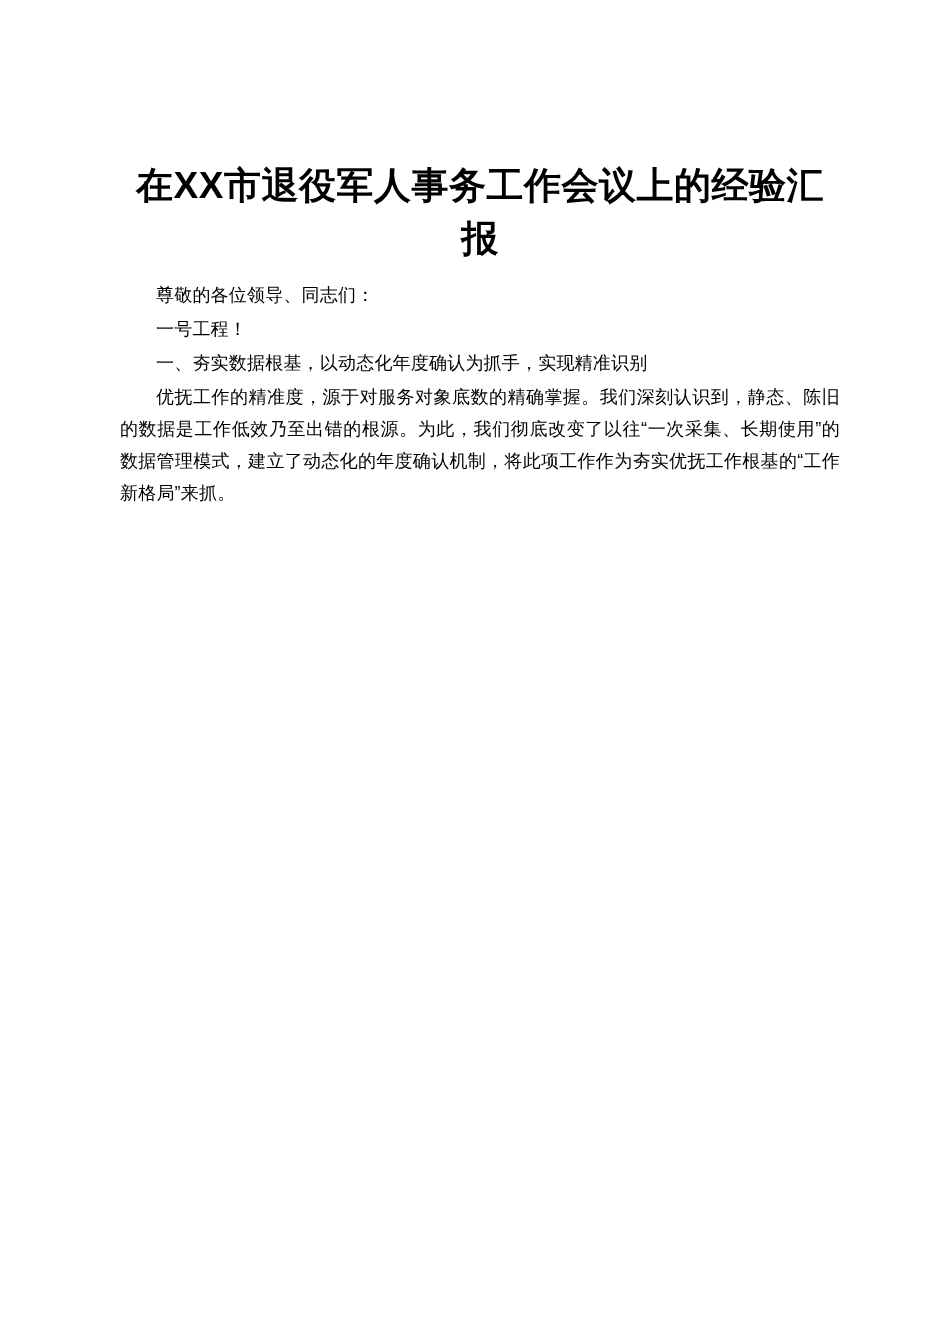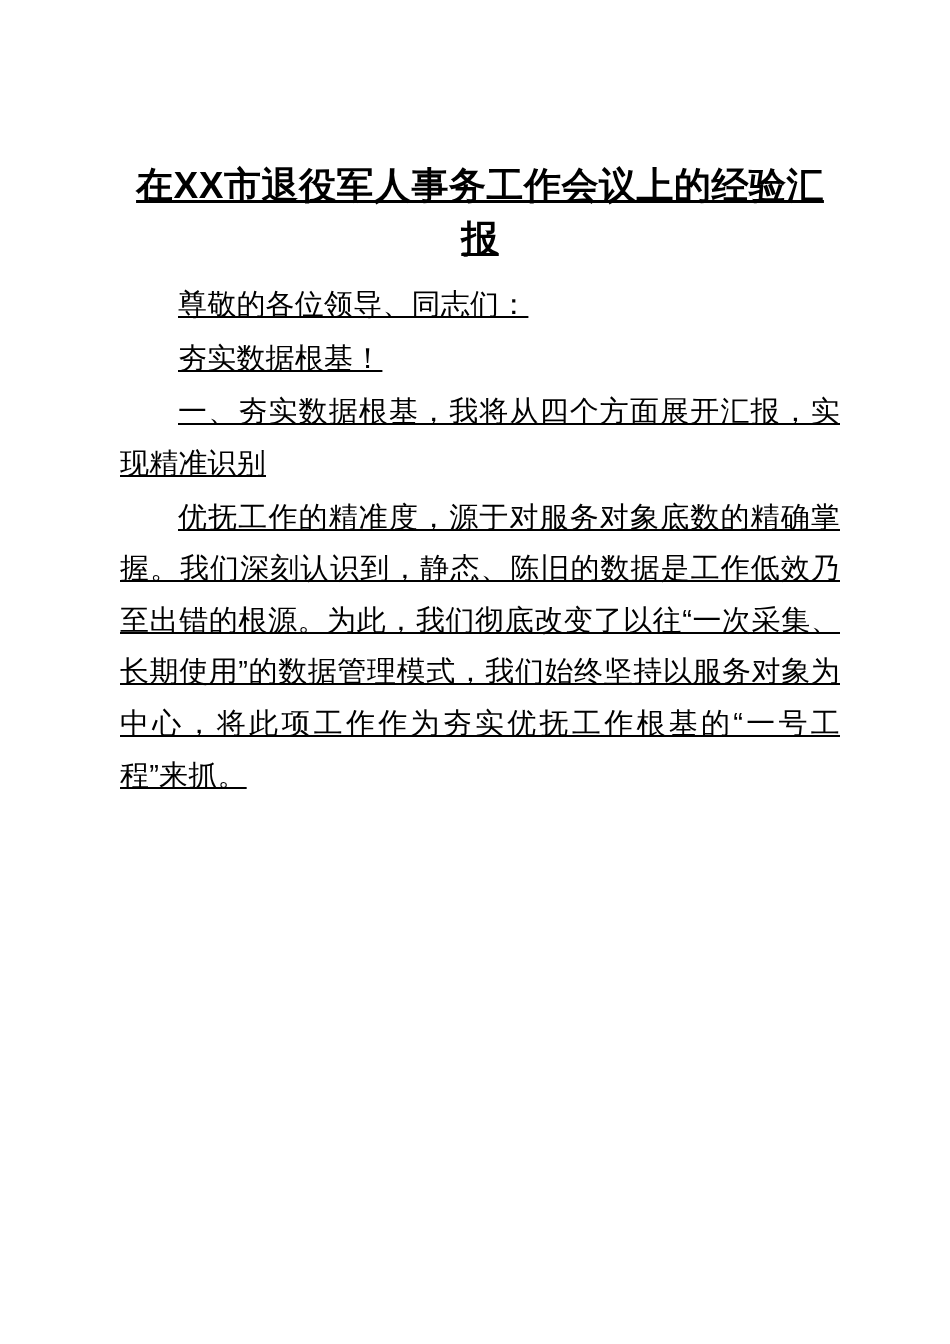--- a/index.html
+++ b/index.html
@@ -14,53 +14,52 @@
     color: #000000;
     overflow: hidden;
   }
   .page {
     width: 950px;
     height: 1344px;
     box-sizing: border-box;
     padding: 160px 110px 40px 120px;
     background: #ffffff;
     position: relative;
-    text-decoration: underline;
   }
   .doc-title {
     font-size: 37px;
     font-weight: bold;
     line-height: 1.42;
     text-align: center;
     letter-spacing: 0.5px;
     margin: 0 0 14px 0;
     padding: 0 6px;
   }
   .para {
-    font-size: 29px;
+    font-size: 18px;
     line-height: 1.78;
     text-align: justify;
     text-justify: inter-ideograph;
     margin: 0 0 2px 0;
     letter-spacing: 0.2px;
   }
   .indent {
     text-indent: 2em;
   }
 </style>
 </head>
 <body>
 
 <div class="page">
 
   <h1 class="doc-title">在XX市退役军人事务工作会议上的经验汇报</h1>
 
   <p class="para indent">尊敬的各位领导、同志们：</p>
 
-  <p class="para indent">夯实数据根基！</p>
+  <p class="para indent">一号工程！</p>
 
 
-  <p class="para indent">一、夯实数据根基，我将从四个方面展开汇报，实现精准识别</p>
+  <p class="para indent">一、夯实数据根基，以动态化年度确认为抓手，实现精准识别</p>
 
-  <p class="para indent">优抚工作的精准度，源于对服务对象底数的精确掌握。我们深刻认识到，静态、陈旧的数据是工作低效乃至出错的根源。为此，我们彻底改变了以往“一次采集、长期使用”的数据管理模式，我们始终坚持以服务对象为中心，将此项工作作为夯实优抚工作根基的“一号工程”来抓。</p>
+  <p class="para indent">优抚工作的精准度，源于对服务对象底数的精确掌握。我们深刻认识到，静态、陈旧的数据是工作低效乃至出错的根源。为此，我们彻底改变了以往“一次采集、长期使用”的数据管理模式，建立了动态化的年度确认机制，将此项工作作为夯实优抚工作根基的“工作新格局”来抓。</p>
 
 
 </div>
 
 </body></html>

